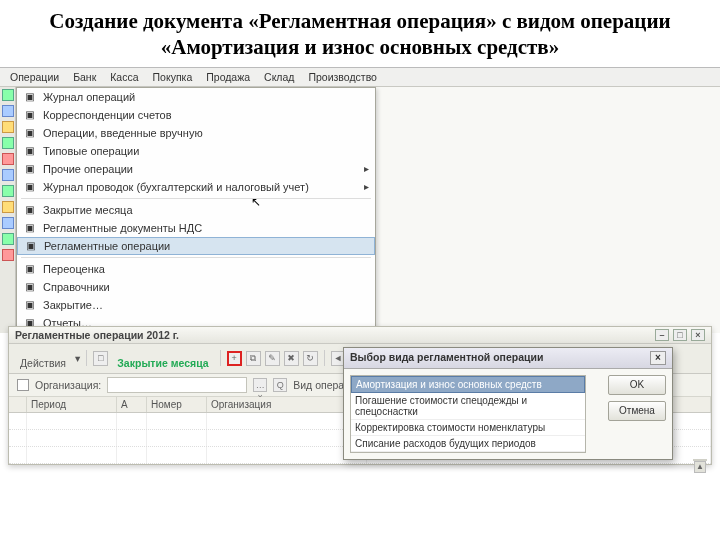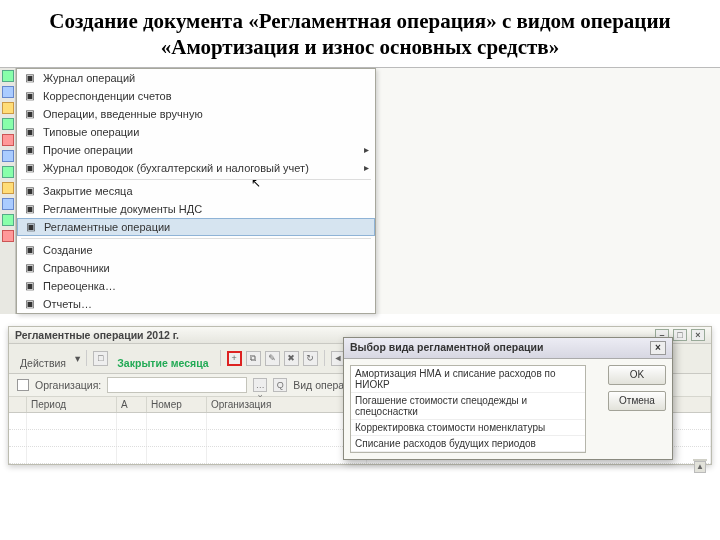--- a/index.html
+++ b/index.html
@@ -53,20 +53,29 @@
   .dialog .list .item.sel { background: #8ea8c6; color: #fff; border: 1px solid #5a7ca6; }
   .dialog .btns { display: flex; flex-direction: column; gap: 6px; }
   .dialog .btns button { width: 58px; height: 20px; font-size: 10px; background: linear-gradient(#fefefe,#e2e2da); border: 1px solid #a3a398; border-radius: 2px; color: #333; margin-left: 16px; }
 </style>
 </head>
 <body>
 
 <div class="slide-title">Создание документа «Регламентная операция» с видом операции «Амортизация и износ основных средств»</div>
 
 <div class="app">
+  <div class="menubar">
+    <span>Операции</span>
+    <span>Банк</span>
+    <span>Касса</span>
+    <span>Покупка</span>
+    <span>Продажа</span>
+    <span>Склад</span>
+    <span>Производство</span>
+  </div>
 
   <div class="workspace">
     <div class="sidebar">
       <span class="sq"></span>
       <span class="sq b"></span>
       <span class="sq y"></span>
       <span class="sq"></span>
       <span class="sq r"></span>
       <span class="sq b"></span>
       <span class="sq"></span>
@@ -113,29 +122,29 @@
             <span class="ic">▣</span>
             <span>Регламентные документы НДС</span>
           </div>
           <div class="row hl">
             <span class="ic">▣</span>
             <span>Регламентные операции</span>
           </div>
           <div class="sep"></div>
           <div class="row">
             <span class="ic">▣</span>
-            <span>Создание</span>
+            <span>Переоценка</span>
           </div>
           <div class="row">
             <span class="ic">▣</span>
             <span>Справочники</span>
           </div>
           <div class="row">
             <span class="ic">▣</span>
-            <span>Переоценка…</span>
+            <span>Закрытие…</span>
           </div>
           <div class="row">
             <span class="ic">▣</span>
             <span>Отчеты…</span>
           </div>
         </div>
       <span class="cursor">↖</span>
     </div>
   </div>
 
@@ -216,21 +225,21 @@
       </div>
     </div>
 
     <div class="dialog">
       <div class="titlebar">
         <span>Выбор вида регламентной операции</span>
         <span class="x">×</span>
       </div>
       <div class="body">
         <div class="list" id="dlglist">
-            <div class="item">Амортизация НМА и списание расходов по НИОКР</div>
+            <div class="item sel">Амортизация и износ основных средств</div>
             <div class="item">Погашение стоимости спецодежды и спецоснастки</div>
             <div class="item">Корректировка стоимости номенклатуры</div>
             <div class="item">Списание расходов будущих периодов</div>
           </div>
         <div class="btns">
           <button>OK</button>
           <button>Отмена</button>
         </div>
       </div>
     </div>

